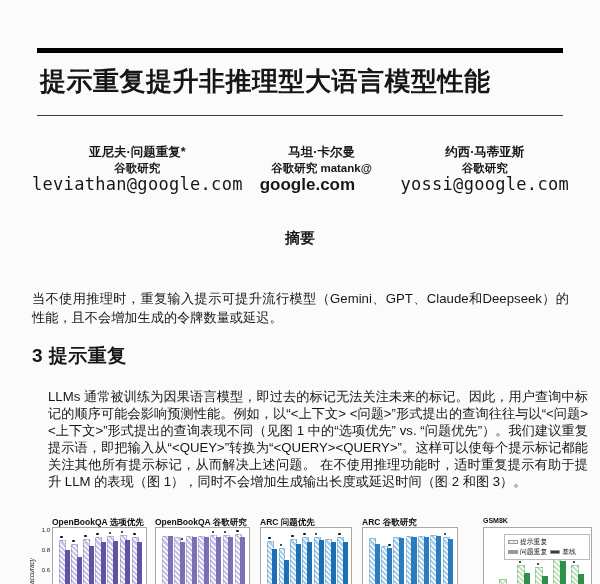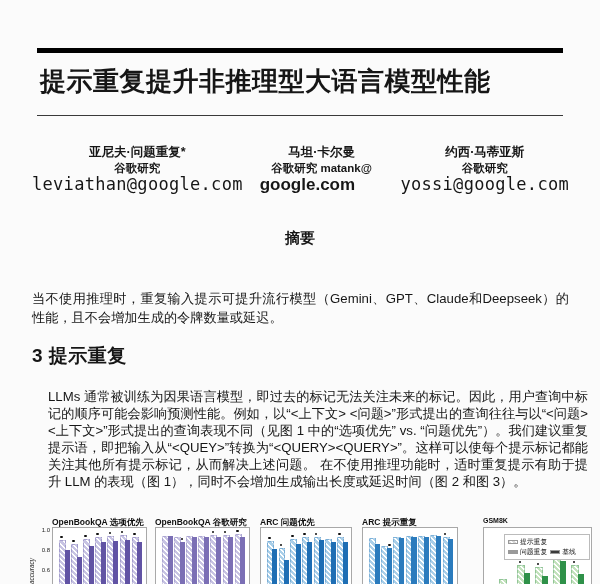--- a/index.html
+++ b/index.html
@@ -133,21 +133,21 @@
       <div class="bar" style="left: 46.4629px; width: 4.92px; top: 14px; height: 106px; background: rgb(30, 110, 180);"></div>
       <div class="bar" style="left: 52.6571px; width: 4.92px; top: 9px; height: 111px; background: repeating-linear-gradient(45deg, rgb(169, 207, 233) 0px, rgb(169, 207, 233) 2.2px, rgba(255, 255, 255, 0.78) 2.2px, rgba(255, 255, 255, 0.78) 3.6px); border: 0.5px solid rgba(30, 110, 180, 0.333);"></div>
       <div class="dot" style="left: 53.8171px; top: 4.5px;"></div>
       <div class="bar" style="left: 58.1771px; width: 4.92px; top: 12px; height: 108px; background: rgb(30, 110, 180);"></div>
       <div class="bar" style="left: 64.3714px; width: 4.92px; top: 11px; height: 109px; background: repeating-linear-gradient(45deg, rgb(169, 207, 233) 0px, rgb(169, 207, 233) 2.2px, rgba(255, 255, 255, 0.78) 2.2px, rgba(255, 255, 255, 0.78) 3.6px); border: 0.5px solid rgba(30, 110, 180, 0.333);"></div>
       <div class="bar" style="left: 69.8914px; width: 4.92px; top: 14px; height: 106px; background: rgb(30, 110, 180);"></div>
       <div class="bar" style="left: 76.0857px; width: 4.92px; top: 9px; height: 111px; background: repeating-linear-gradient(45deg, rgb(169, 207, 233) 0px, rgb(169, 207, 233) 2.2px, rgba(255, 255, 255, 0.78) 2.2px, rgba(255, 255, 255, 0.78) 3.6px); border: 0.5px solid rgba(30, 110, 180, 0.333);"></div>
       <div class="dot" style="left: 77.2457px; top: 4.5px;"></div>
       <div class="bar" style="left: 81.6057px; width: 4.92px; top: 14px; height: 106px; background: rgb(30, 110, 180);"></div>
     </div>
-    <div class="chart-title" style="left: 362px; width: 96px; font-size: 8.5px;">ARC 提示重复</div>
+    <div class="chart-title" style="left: 362px; width: 96px; font-size: 8.5px;">ARC 谷歌研究</div>
     <div class="panel" style="left: 362px; width: 96px;">
       <div class="bar" style="left: 5.8px; width: 5.16px; top: 10px; height: 110px; background: repeating-linear-gradient(45deg, rgb(169, 207, 233) 0px, rgb(169, 207, 233) 2.2px, rgba(255, 255, 255, 0.78) 2.2px, rgba(255, 255, 255, 0.78) 3.6px); border: 0.5px solid rgba(43, 123, 189, 0.333);"></div>
       <div class="bar" style="left: 11.56px; width: 5.16px; top: 16px; height: 104px; background: rgb(43, 123, 189);"></div>
       <div class="bar" style="left: 18.0857px; width: 5.16px; top: 18px; height: 102px; background: repeating-linear-gradient(45deg, rgb(169, 207, 233) 0px, rgb(169, 207, 233) 2.2px, rgba(255, 255, 255, 0.78) 2.2px, rgba(255, 255, 255, 0.78) 3.6px); border: 0.5px solid rgba(43, 123, 189, 0.333);"></div>
       <div class="bar" style="left: 23.8457px; width: 5.16px; top: 20px; height: 100px; background: rgb(43, 123, 189);"></div>
       <div class="dot" style="left: 25.1257px; top: 15.5px;"></div>
       <div class="bar" style="left: 30.3714px; width: 5.16px; top: 9px; height: 111px; background: repeating-linear-gradient(45deg, rgb(169, 207, 233) 0px, rgb(169, 207, 233) 2.2px, rgba(255, 255, 255, 0.78) 2.2px, rgba(255, 255, 255, 0.78) 3.6px); border: 0.5px solid rgba(43, 123, 189, 0.333);"></div>
       <div class="bar" style="left: 36.1314px; width: 5.16px; top: 10px; height: 110px; background: rgb(43, 123, 189);"></div>
       <div class="bar" style="left: 42.6571px; width: 5.16px; top: 8px; height: 112px; background: repeating-linear-gradient(45deg, rgb(169, 207, 233) 0px, rgb(169, 207, 233) 2.2px, rgba(255, 255, 255, 0.78) 2.2px, rgba(255, 255, 255, 0.78) 3.6px); border: 0.5px solid rgba(43, 123, 189, 0.333);"></div>
       <div class="bar" style="left: 48.4171px; width: 5.16px; top: 9px; height: 111px; background: rgb(43, 123, 189);"></div>

